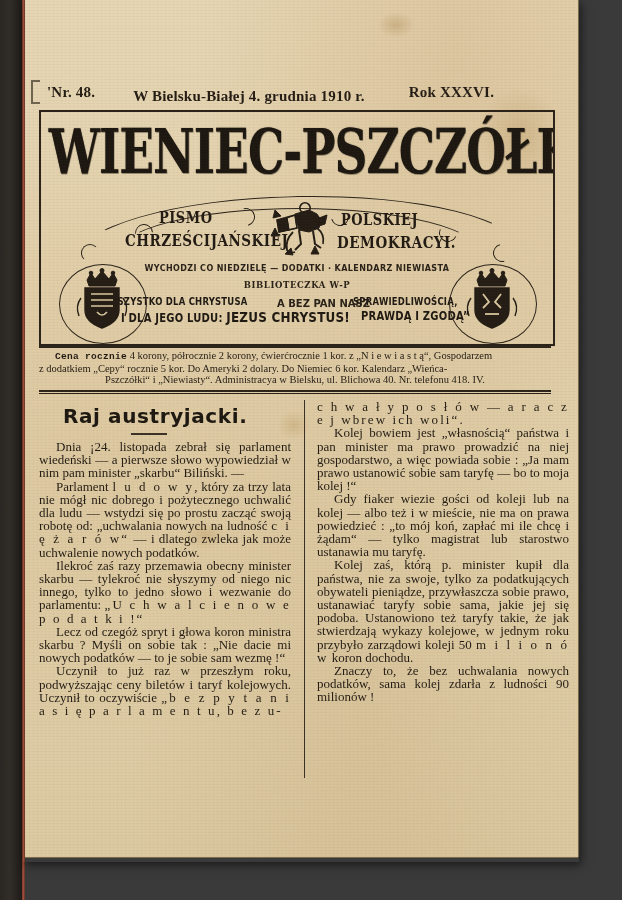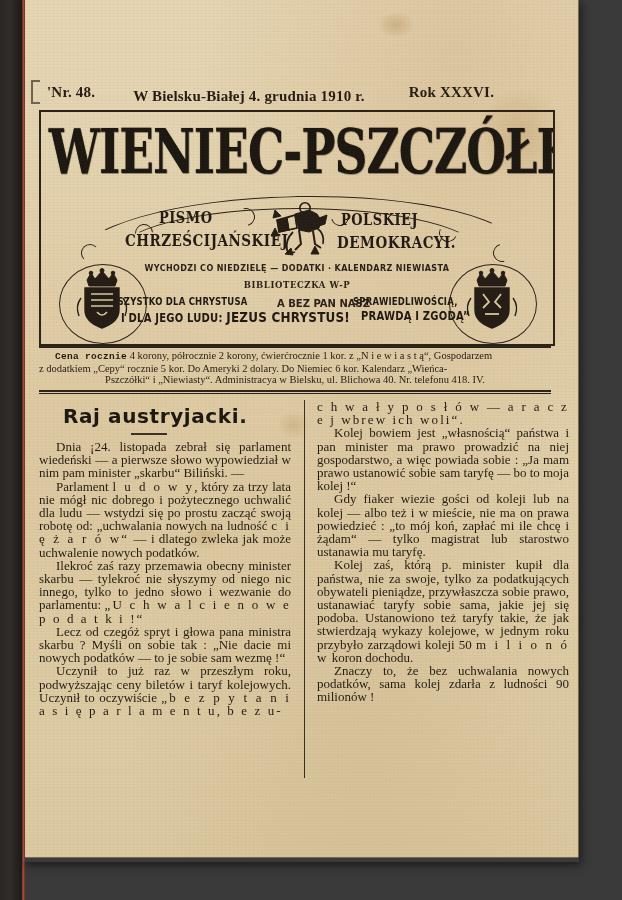--- a/index.html
+++ b/index.html
@@ -268,21 +268,21 @@
 
   <div id="article">
     <div id="headline">Raj austryjacki.</div>
     <div id="headline-rule"></div>
     <div id="col-divider"></div>
 
     <div class="col" id="col-left">
       <p>Dnia ¡24. listopada zebrał się parlament wiedeński — a pierwsze słowo wypowiedział w nim pam minister „skarbu“ Biliński. —</p>
       <p><span>Parlament </span><span class="sp">l u d o w y</span><span>, który za trzy lata nie mógł nic dobrego i pożytecznego uchwalić dla ludu — wstydzi się po prostu zacząć swoją robotę od: „uchwalania nowych na ludność </span><span class="sp">c i ę ż a r ó w“</span><span> — i dlatego zwleka jak może uchwalenie nowych podatków.</span></p>
       <p><span>Ilekroć zaś razy przemawia obecny minister skarbu — tylekroć nie słyszymy od niego nic innego, tylko to jedno słowo i wezwanie do parlamentu: </span><span class="sp">„U c h w a l c i e  n o w e  p o d a t k i !“</span></p>
-      <p>Lecz od czegóż spryt i głowa pana ministra skarbu ? Myśli on sobie tak : „Nie dacie mi nowych podatków — to je sobie sam wezmę !“</p>
+      <p>Lecz od czegóż spryt i głowa koron ministra skarbu ? Myśli on sobie tak : „Nie dacie mi nowych podatków — to je sobie sam wezmę !“</p>
       <p><span>Uczynił to już raz w przeszłym roku, podwyższając ceny biletów i taryf kolejowych. Uczynił to oczywiście </span><span class="sp">„b e z  p y t a n i a  s i ę  p a r l a m e n t u,  b e z  u-</span></p>
     </div>
 
     <div class="col" id="col-right">
       <p class="noindent sp">c h w a ł y  p o s ł ó w — a  r a c z e j wbrew ich woli“.</p>
       <p>Kolej bowiem jest „własnością“ państwa i pan minister ma prawo prowadzić na niej gospodarstwo, a więc powiada sobie : „Ja mam prawo ustanowić sobie sam taryfę — bo to moja kolej !“</p>
       <p>Gdy fiaker wiezie gości od koleji lub na kolej — albo też i w mieście, nie ma on prawa powiedzieć : „to mój koń, zapłać mi ile chcę i żądam“ — tylko magistrat lub starostwo ustanawia mu taryfę.</p>
       <p><span>Kolej zaś, którą p. minister kupił dla państwa, nie za swoje, tylko za podatkujących obywateli pieniądze, przywłaszcza sobie prawo, ustanawiać taryfy sobie sama, jakie jej się podoba. Ustanowiono też taryfy takie, że jak stwierdzają wykazy kolejowe, w jednym roku przybyło zarządowi koleji 50 </span><span class="sp">m i l i o n ó w</span><span> koron dochodu.</span></p>
       <p>Znaczy to, że bez uchwalania nowych podatków, sama kolej zdarła z ludności 90 milionów !</p>
     </div>

